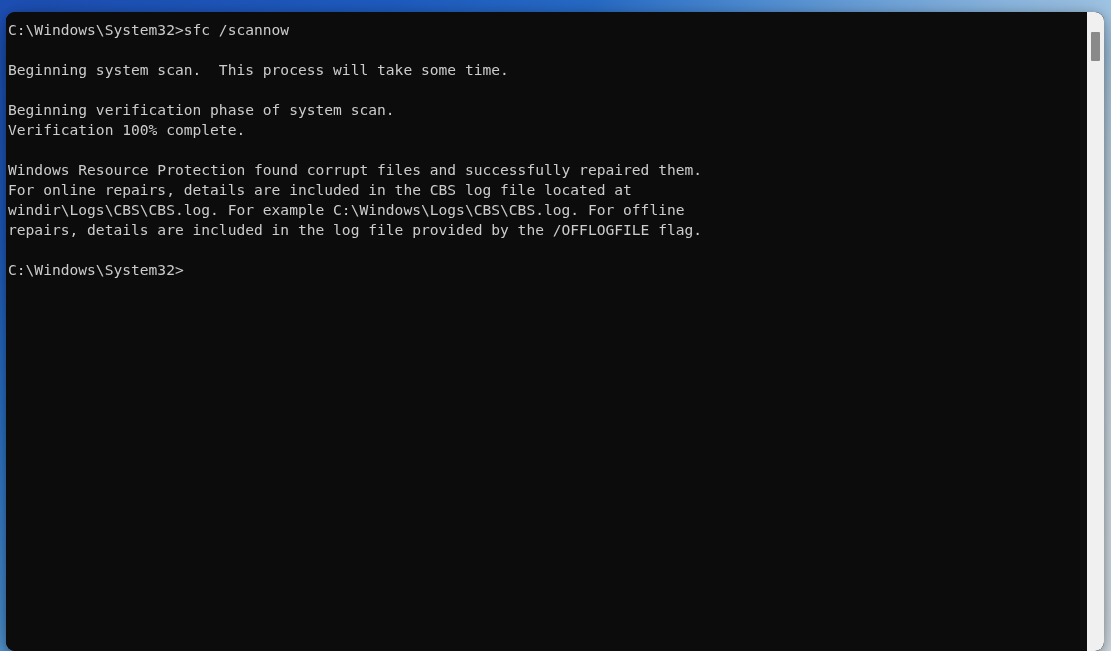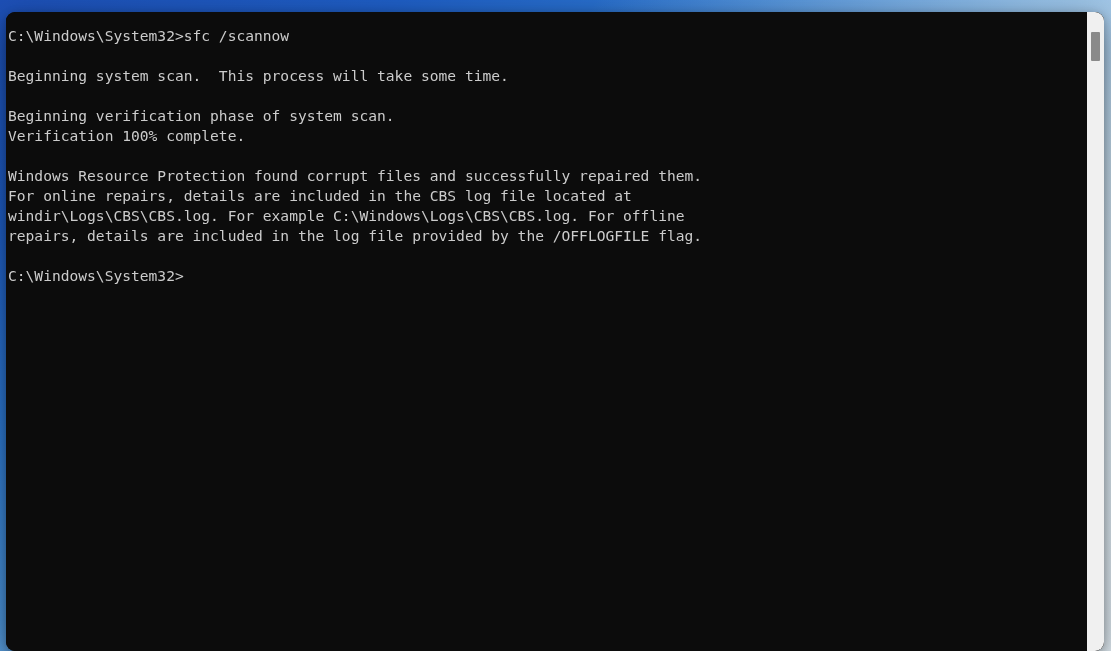--- a/index.html
+++ b/index.html
@@ -121,21 +121,21 @@
     display: flex;
     position: relative;
     overflow: hidden;
   }
   #terminal-text {
     flex: 1 1 auto;
     color: #cccccc;
     font-family: "DejaVu Sans Mono", monospace;
     font-size: 14.6px;
     line-height: 20px;
-    padding: 14px 0 0 0;
+    padding: 8px 0 0 0;
     white-space: pre;
     letter-spacing: 0px;
     -webkit-font-smoothing: antialiased;
   }
   #terminal-text .line {
     height: 20px;
     padding-left: 2px;
   }
   #terminal-text .line.blank { height: 20px; }
 

